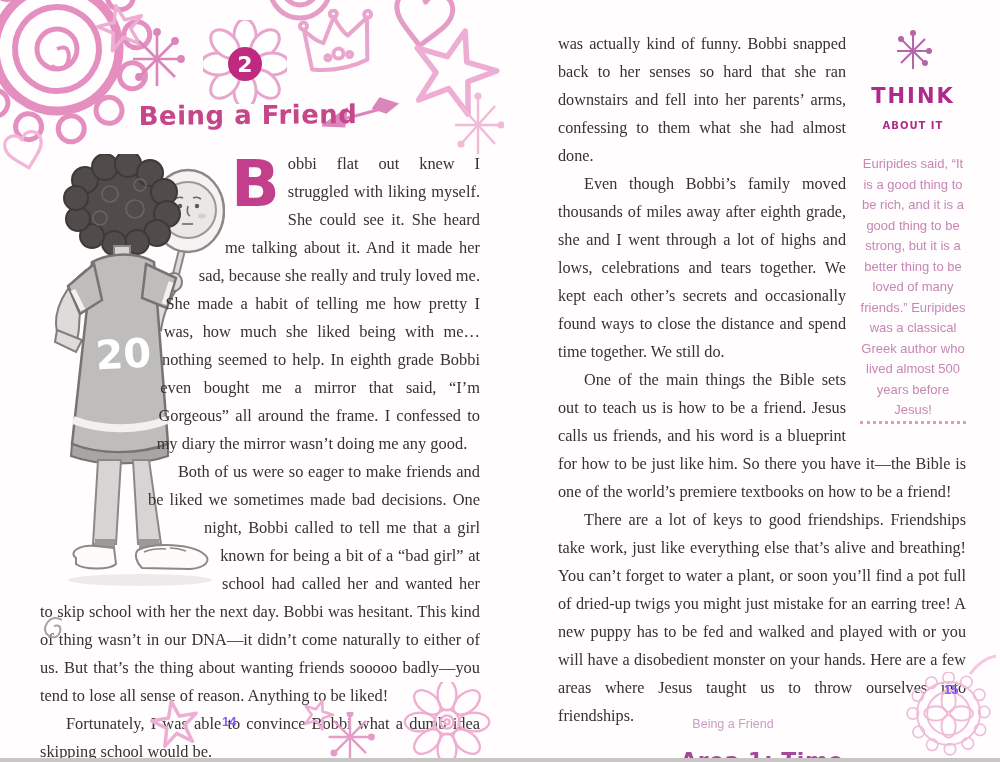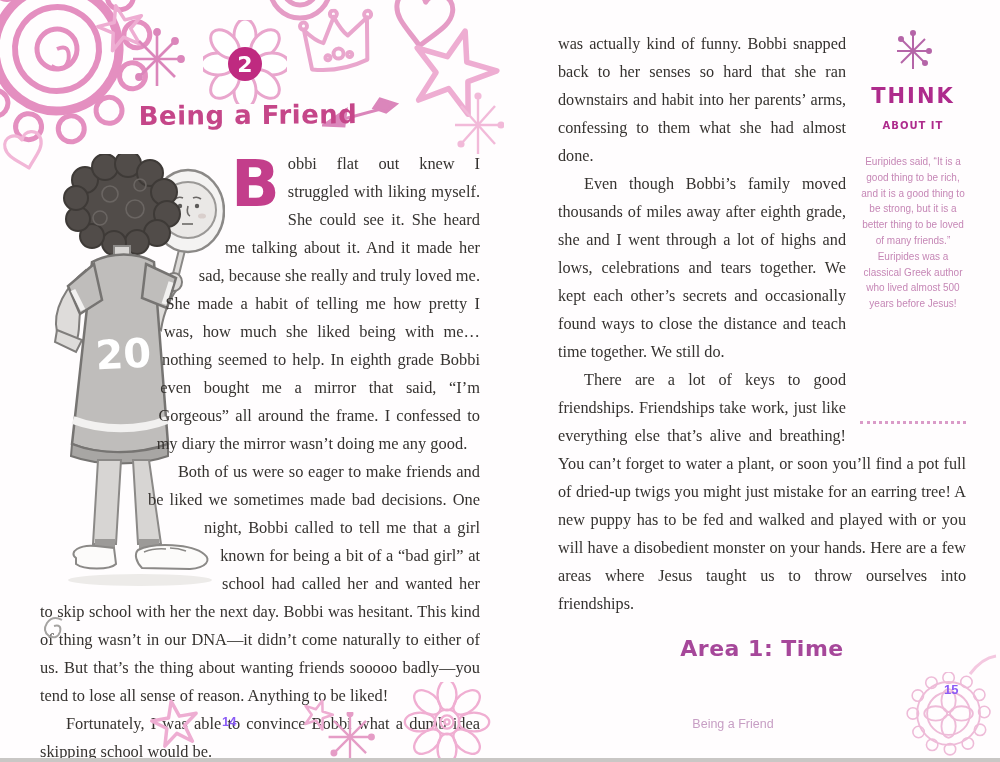--- a/index.html
+++ b/index.html
@@ -22,21 +22,21 @@
   .drop-cap{float:left;font:bold 64px/0.82 "DejaVu Sans",sans-serif;color:#c33e8b;margin:8px 8px 0 0;}
 
   
   .right-body{position:absolute;left:558px;top:30px;width:408px;font-size:16.2px;line-height:28px;text-align:justify;}
   .right-body p{margin:0;}
   .sidebar{float:right;width:106px;height:398px;margin:0 0 10px 14px;display:flex;flex-direction:column;align-items:center;
     font-family:"Liberation Sans",sans-serif;text-align:center;}
   .sidebar-title{margin-top:10px;color:#ae2b8c;font-family:"DejaVu Sans",sans-serif;font-weight:bold;}
   .sidebar-title .l1{font-size:21px;letter-spacing:2px;display:block;}
   .sidebar-title .l2{font-size:10px;letter-spacing:1px;display:block;margin-top:2px;}
-  .sidebar-quote{margin-top:14px;font-size:10px;line-height:1.58;color:#c687b6;}
+  .sidebar-quote{margin-top:14px;font-size:13px;line-height:1.58;color:#c687b6;}
   .dotted-rule{width:100%;border-top:3px dotted #da9bc8;margin-top:auto;margin-bottom:4px;}
   .section-heading{text-align:center;font:bold 22px "DejaVu Sans",sans-serif;color:#a6479a;
     margin:18px 0 12px 0;letter-spacing:.5px;clear:none;}
 
   
   .pagenum{position:absolute;font:bold 13px "Liberation Sans",sans-serif;color:#8b5cf6;}
   .footer-label{position:absolute;left:633px;top:717px;width:200px;text-align:center;
     font:12.5px "Liberation Sans",sans-serif;color:#c79ec4;}
   .bottom-edge{position:absolute;left:0;bottom:0;width:100%;height:4px;background:#c9c7c5;}
 </style>
@@ -289,22 +289,23 @@
           </g>
         </svg>
         <div class="sidebar-title">
           <span class="l1">THINK</span>
           <span class="l2">ABOUT IT</span>
         </div>
         <div class="sidebar-quote">Euripides said, “It is a good thing to be rich, and it is a good thing to be strong, but it is a better thing to be loved of many friends.” Euripides was a classical Greek author who lived almost 500 years before Jesus!</div>
         <div class="dotted-rule"></div>
       </div>
 
-      <p>was actually kind of funny. Bobbi snapped back to her senses so hard that she ran downstairs and habit into her parents’ arms, confessing to them what she had almost done.</p>
-      <p class="indent">Even though Bobbi’s family moved thousands of miles away after eighth grade, she and I went through a lot of highs and lows, celebrations and tears together. We kept each other’s secrets and occasionally found ways to close the distance and teach time together. We still do.</p>
+      <p>was actually kind of funny. Bobbi snapped back to her senses so hard that she ran downstairs and fell into her parents’ arms, confessing to them what she had almost done.</p>
+      <p class="indent">Even though Bobbi’s family moved thousands of miles away after eighth grade, she and I went through a lot of highs and lows, celebrations and tears together. We kept each other’s secrets and occasionally found ways to close the distance and spend time together. We still do.</p>
+      <p class="indent">One of the main things the Bible sets out to teach us is how to be a friend. Jesus calls us friends, and his word is a blueprint for how to be just like him. So there you have it—the Bible is one of the world’s premiere textbooks on how to be a friend!</p>
       <p class="indent">There are a lot of keys to good friendships. Friendships take work, just like everything else that’s alive and breathing! You can’t forget to water a plant, or soon you’ll find a pot full of dried-up twigs you might just mistake for an earring tree! A new puppy has to be fed and walked and played with or you will have a disobedient monster on your hands. Here are a few areas where Jesus taught us to throw ourselves into friendships.</p>
 
       <h2 class="section-heading">Area 1: Time</h2>
 
     </div>
 
     <svg class="doodle" style="left:882px;top:672px" width="126" height="90" viewBox="0 0 126 126">
       <g fill="none" stroke="#eebbd8" stroke-width="2.6">
         <circle cx="68" cy="58" r="44"></circle>
         <circle cx="68" cy="58" r="30"></circle>

